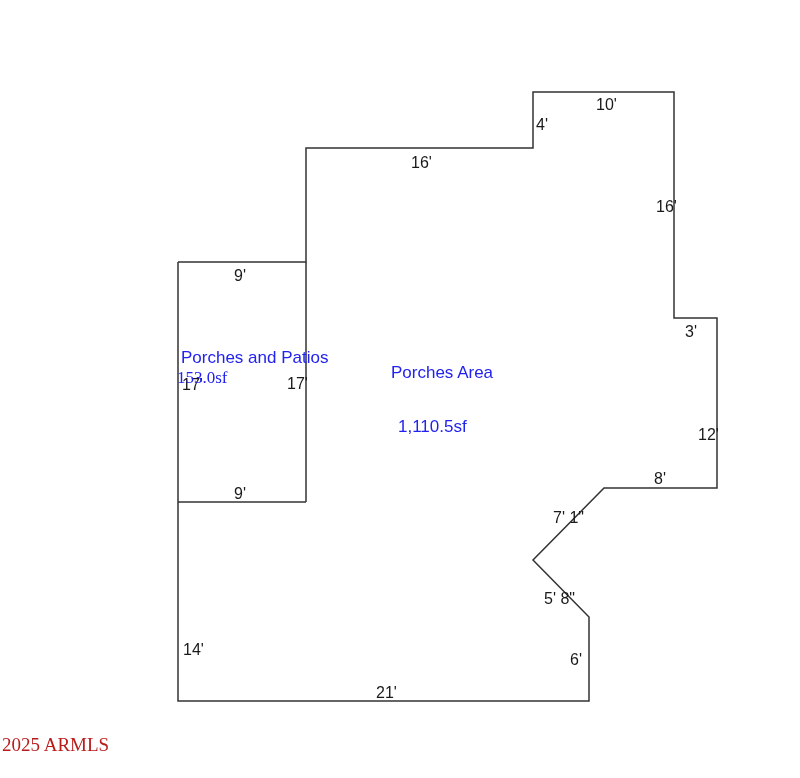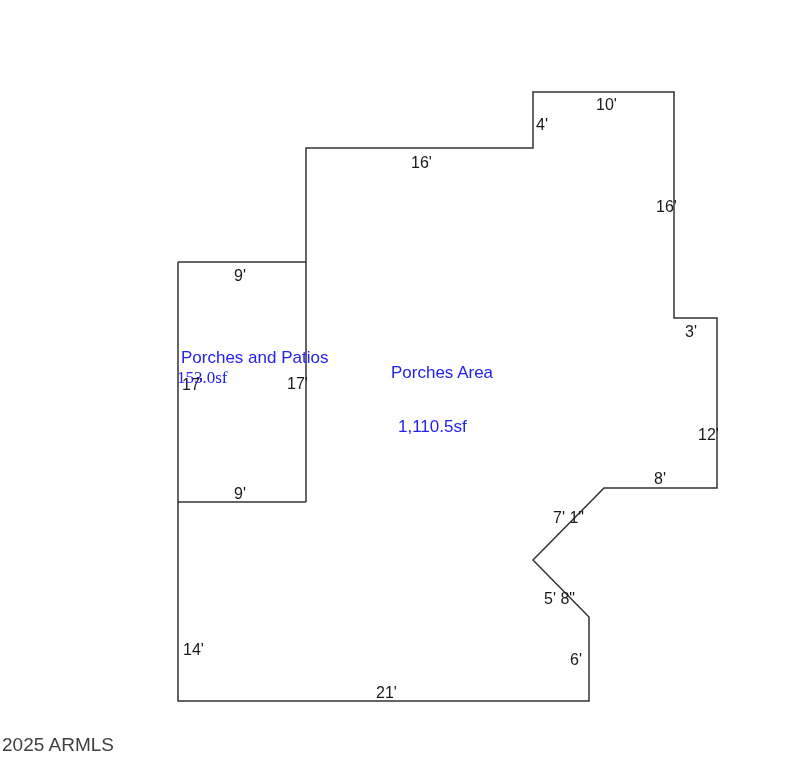--- a/index.html
+++ b/index.html
@@ -3,22 +3,22 @@
   <meta charset="utf-8">
   <style>
     html, body { margin: 0; padding: 0; background: #ffffff; }
     body { width: 800px; height: 778px; position: relative; overflow: hidden;
            font-family: "Liberation Sans", sans-serif; }
     svg.plan { position: absolute; left: 0; top: 0; }
     .dim { position: absolute; font-family: "Liberation Sans", sans-serif; font-size: 16px;
            color: #1a1a1a; line-height: 16px; white-space: nowrap; }
     .area { position: absolute; font-family: "Liberation Sans", sans-serif; font-size: 17px;
             color: #2222ee; line-height: 17px; white-space: nowrap; }
-    .copyright { position: absolute; left: 2px; top: 734px; font-family: Liberation Sans, sans-serif;
-                 font-size: 19px; color: #404040; letter-spacing: 0px; font-weight: 300; }
+    .copyright { position: absolute; left: 2px; top: 734px; font-family: Liberation Serif, serif;
+                 font-size: 19px; color: #b91c1c; letter-spacing: 0px; font-weight: 300; }
   </style>
 </head>
 <body>
 
 <svg class="plan" width="800" height="778" viewBox="0 0 800 778">
   <polyline points="178,262 306,262 306,148 533,148 533,92 674,92 674,318 717,318 717,488 604,488 533,560 589,617 589,701 178,701 178,262" fill="none" stroke="#333333" stroke-width="1.5"></polyline>
   <line x1="306" y1="262" x2="306" y2="502" stroke="#333333" stroke-width="1.5"></line>
   <line x1="178" y1="502" x2="306" y2="502" stroke="#333333" stroke-width="1.5"></line>
 </svg>
 

